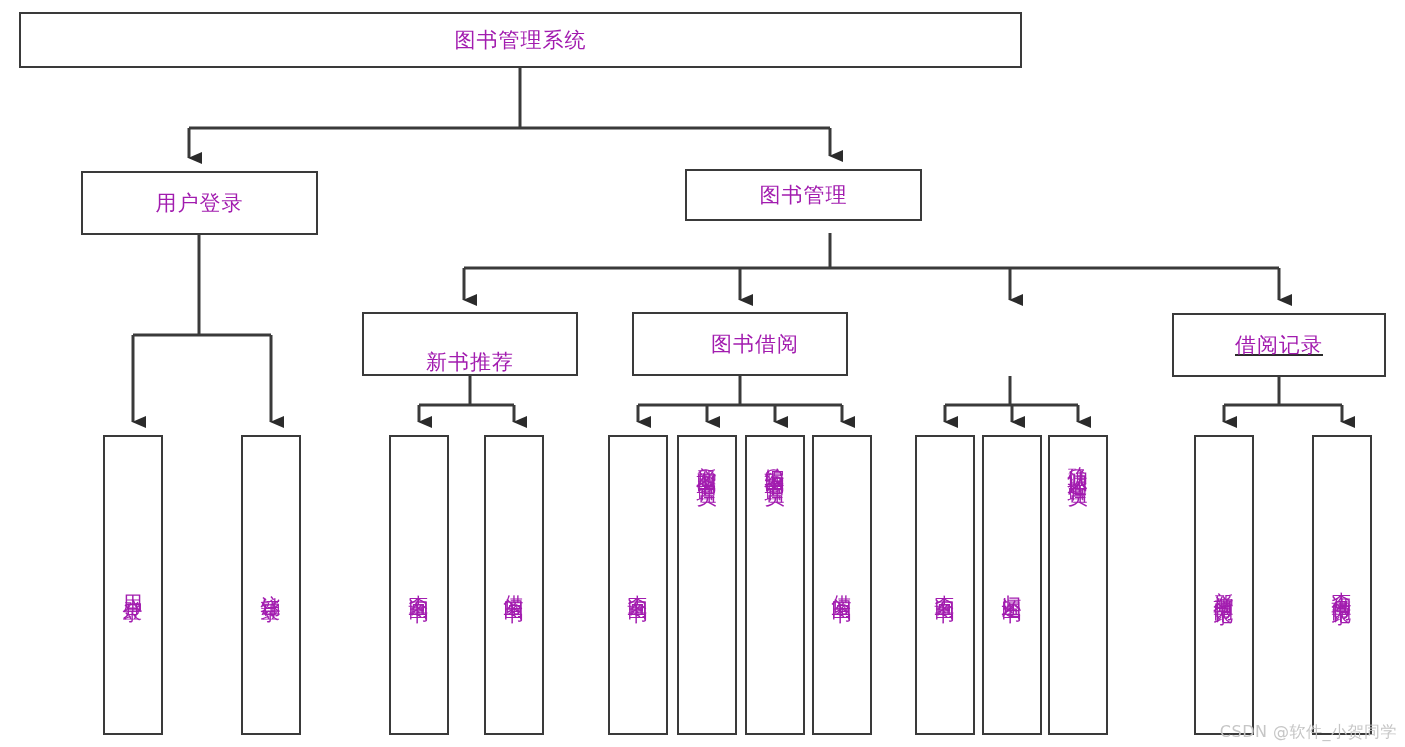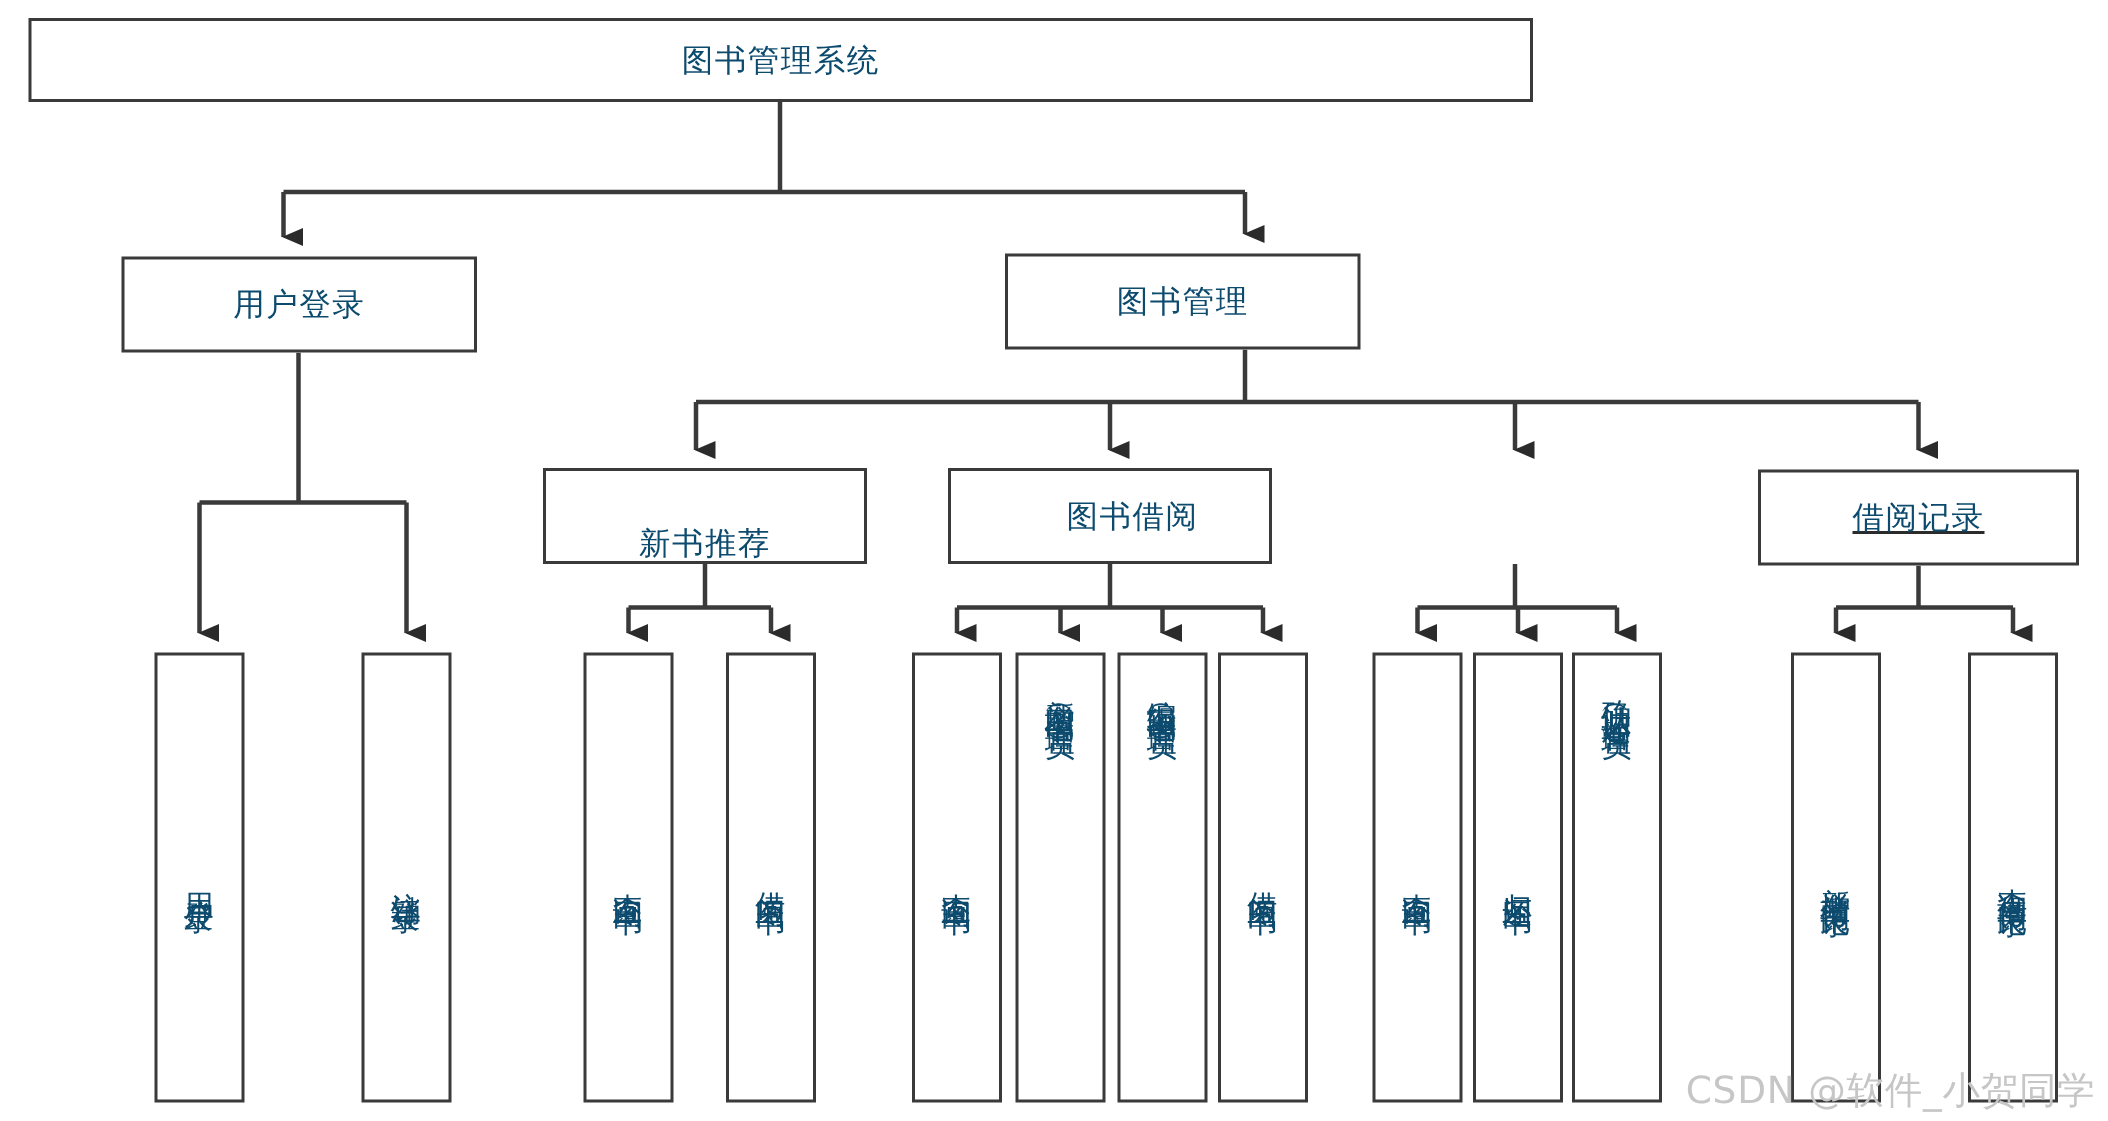--- a/index.html
+++ b/index.html
@@ -35,21 +35,21 @@
     display: flex;
     align-items: center;
     justify-content: center;
     color: #2b2b2b;
   }
   .node-label {
     font-size: 21px;
     line-height: 1.15;
     letter-spacing: 1px;
     white-space: nowrap;
-    color: #0c4a6e;
+    color: #a21caf;
   }
   .node.leaf {
     align-items: flex-start;
     justify-content: center;
     padding-top: 14px;
   }
   .node.leaf .node-label {
     writing-mode: vertical-rl;
     text-orientation: upright;
     font-size: 20px;
@@ -58,21 +58,21 @@
     white-space: nowrap;
   }
   .node.leaf.centered {
     align-items: center;
     padding-top: 0;
   }
   .watermark {
     position: absolute;
     right: 8px;
     bottom: 4px;
-    font-size: 25px;
+    font-size: 16px;
     color: #c6c6c6;
     letter-spacing: 0.5px;
     white-space: nowrap;
     user-select: none;
   }
 </style>
 </head>
 <body>
 
 <div id="diagram">
@@ -131,21 +131,21 @@
   </svg>
 
   <div class="node" style="left:19px; top:12px; width:1003px; height:56px;">
     <span class="node-label">图书管理系统</span>
   </div>
 
   <div class="node" style="left:81px; top:171px; width:237px; height:64px;">
     <span class="node-label">用户登录</span>
   </div>
 
-  <div class="node" style="left:670px; top:169px; width:237px; height:64px;">
+  <div class="node" style="left:685px; top:169px; width:237px; height:52px;">
     <span class="node-label">图书管理</span>
   </div>
 
   <div class="node" style="left:362px; top:312px; width:216px; height:64px;align-items:flex-end;">
     <span class="node-label">新书推荐</span>
   </div>
 
   <div class="node" style="left:632px; top:312px; width:216px; height:64px;padding-left:30px;">
     <span class="node-label">图书借阅</span>
   </div>

